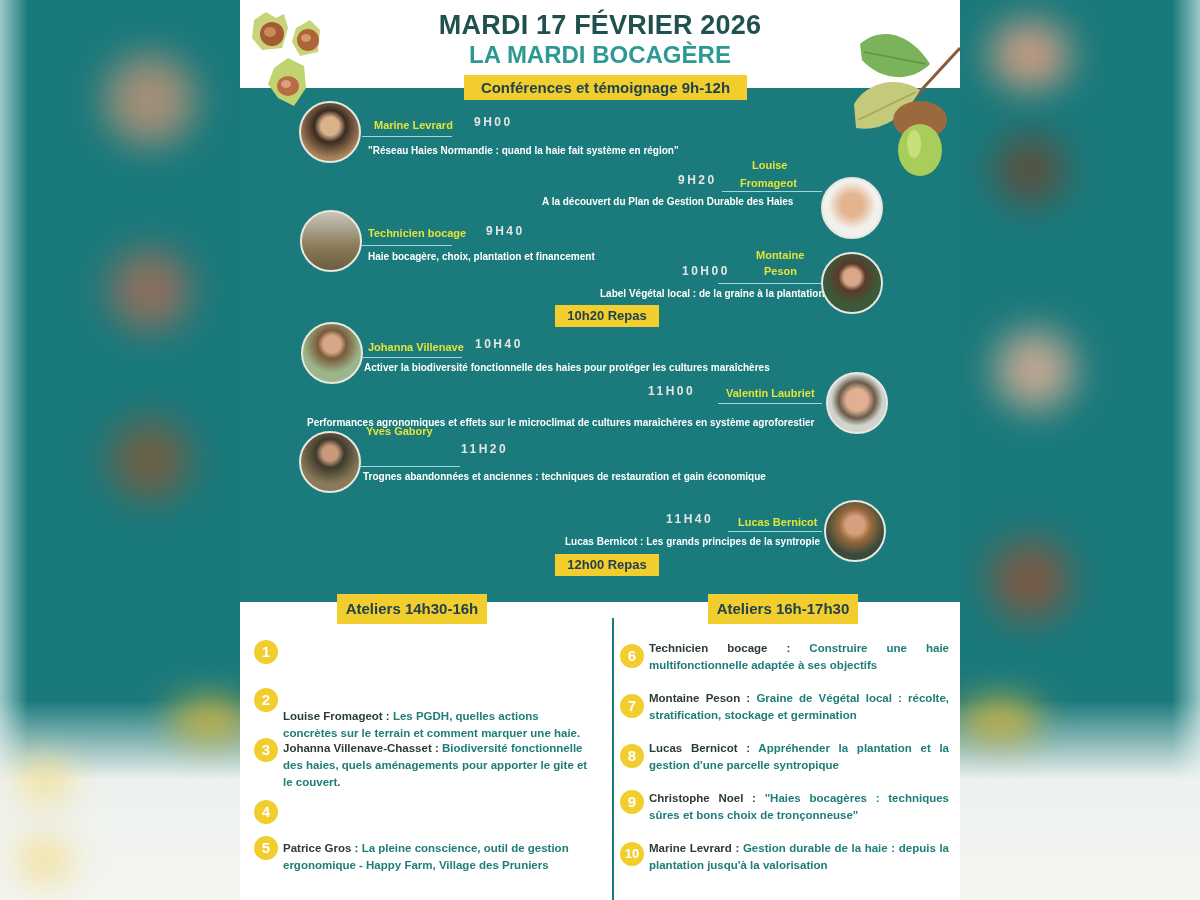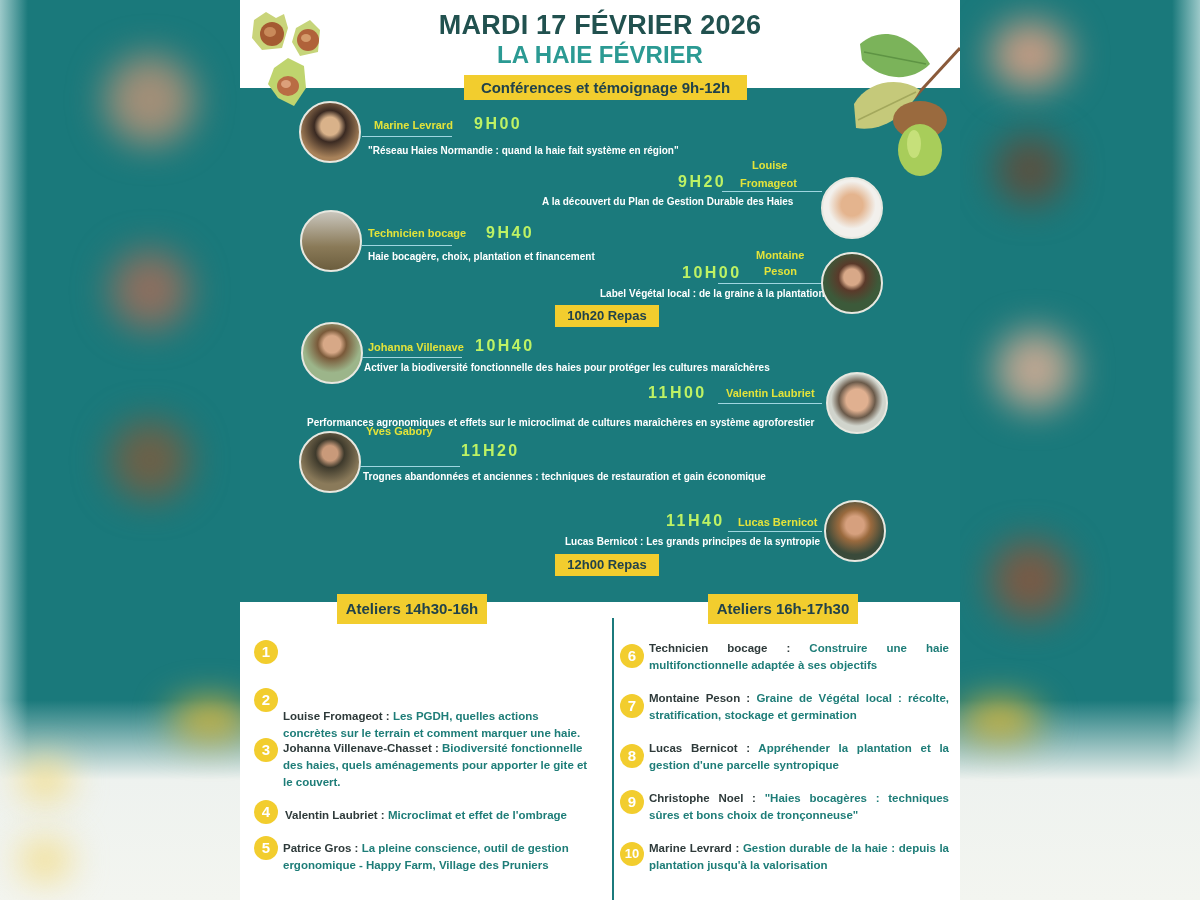--- a/index.html
+++ b/index.html
@@ -17,21 +17,21 @@
   .poster { position: absolute; left: 240px; top: 0; width: 720px; height: 900px; background: #1b7a7c; overflow: hidden; }
   .poster-head { position: absolute; left: 0; top: 0; width: 720px; height: 88px; background: #ffffff; }
   .title { position: absolute; left: 0; width: 720px; text-align: center; font-weight: bold; }
   .title.date { top: 10px; font-size: 27px; color: #21514f; letter-spacing: 0.2px; }
   .title.sub { top: 41px; font-size: 24px; color: #2b9a93; }
 
   .yellow-tag { position: absolute; background: #f2cd2e; color: #21424a; font-weight: bold; text-align: center; white-space: nowrap; }
 
   .photo { position: absolute; width: 62px; height: 62px; border-radius: 50%; border: 2px solid #e8e8e0; overflow: hidden; }
   .name { position: absolute; color: #e3e33a; font-size: 11px; font-weight: bold; white-space: nowrap; }
-  .time { position: absolute; color: #bef264; font-size: 16px; font-weight: bold; letter-spacing: 2.5px; white-space: nowrap; }
+  .time { position: absolute; color: #e5e5e5; font-size: 12px; font-weight: bold; letter-spacing: 2.5px; white-space: nowrap; }
   .uline { position: absolute; height: 1px; background: #9fd6e0; }
   .talk { position: absolute; color: #ffffff; font-size: 10px; font-weight: bold; white-space: nowrap; }
 
   .workshops { position: absolute; left: 0; top: 602px; width: 720px; height: 298px; background: #ffffff; }
   .divider { position: absolute; left: 372px; top: 16px; width: 2px; height: 282px; background: #1b7a7c; }
   .ws-item { position: absolute; font-size: 11.5px; font-weight: bold; line-height: 17px; }
   .ws-item .who { color: #2e3a3a; }
   .ws-item .what { color: #1e7d78; }
   .ws-item.justify { text-align: justify; text-align-last: left; }
   .num { position: absolute; width: 24px; height: 24px; border-radius: 50%; background: #f2cd2e; color: #ffffff; font-size: 15px; font-weight: bold; text-align: center; line-height: 24px; }
@@ -79,21 +79,21 @@
     <path d="M10 20 C30 2 60 8 80 40 C60 60 30 56 12 36 Z" fill="#7bb35a"></path>
     <path d="M14 28 L76 40" stroke="#5e9444" stroke-width="1.5"></path>
     <path d="M4 80 C18 56 50 52 70 66 C54 96 28 108 6 104 Z" fill="#c5c97a"></path>
     <path d="M8 96 L66 68" stroke="#a3a85c" stroke-width="1.5"></path>
     <ellipse cx="70" cy="96" rx="27" ry="19" fill="#9a6a3e"></ellipse>
     <ellipse cx="70" cy="126" rx="22" ry="26" fill="#a8cd5a"></ellipse>
     <ellipse cx="64" cy="120" rx="7" ry="14" fill="#c6e07a"></ellipse>
   </svg>
 
   <div class="title date">MARDI 17 FÉVRIER 2026</div>
-  <div class="title sub">LA HAIE FÉVRIER</div>
+  <div class="title sub">LA MARDI BOCAGÈRE</div>
 
   <div class="yellow-tag" style="left:224px;top:75px;width:283px;height:25px;line-height:25px;font-size:15px;">Conférences et témoignage 9h-12h</div>
 
   <div class="photo" style="left:59px;top:101px;background:radial-gradient(circle at 50% 40%, #d9b28a 0 20%, #3a2a22 35%, #a8825a 70%);"></div>
   <div class="name" style="left:134px;top:119px;">Marine Levrard</div>
   <div class="time" style="left:234px;top:115px;">9H00</div>
   <div class="uline" style="left:122px;top:136px;width:90px;"></div>
   <div class="talk" style="left:128px;top:145px;">"Réseau Haies Normandie : quand la haie fait système en région"</div>
 
   <div class="name" style="left:512px;top:159px;">Louise</div>
@@ -152,21 +152,20 @@
 
     <div class="num" style="left:14px;top:38px;">1</div>
 
     <div class="num" style="left:14px;top:86px;">2</div>
     <div class="ws-item" style="left:43px;top:88px;width:312px;margin-top:18px;"><span class="who">Louise Fromageot : </span><span class="what">Les PGDH, quelles actions concrètes sur le terrain et comment marquer une haie.</span></div>
 
     <div class="num" style="left:14px;top:136px;">3</div>
     <div class="ws-item" style="left:43px;top:138px;width:312px;"><span class="who">Johanna Villenave-Chasset : </span><span class="what">Biodiversité fonctionnelle des haies, quels aménagements pour apporter le gite et le couvert.</span></div>
 
     <div class="num" style="left:14px;top:198px;">4</div>
-    <div class="ws-item" style="left:45px;top:205px;width:312px;"><span class="who">Valentin Laubriet : </span><span class="what">Microclimat et effet de l'ombrage</span></div>
 
     <div class="num" style="left:14px;top:234px;">5</div>
     <div class="ws-item" style="left:43px;top:238px;width:312px;"><span class="who">Patrice Gros : </span><span class="what">La pleine conscience, outil de gestion ergonomique - Happy Farm, Village des Pruniers</span></div>
 
     <div class="num" style="left:380px;top:42px;">6</div>
     <div class="ws-item justify" style="left:409px;top:38px;width:300px;"><span class="who">Technicien bocage : </span><span class="what">Construire une haie multifonctionnelle adaptée à ses objectifs</span></div>
 
     <div class="num" style="left:380px;top:92px;">7</div>
     <div class="ws-item justify" style="left:409px;top:88px;width:300px;"><span class="who">Montaine Peson : </span><span class="what">Graine de Végétal local : récolte, stratification, stockage et germination</span></div>
 

